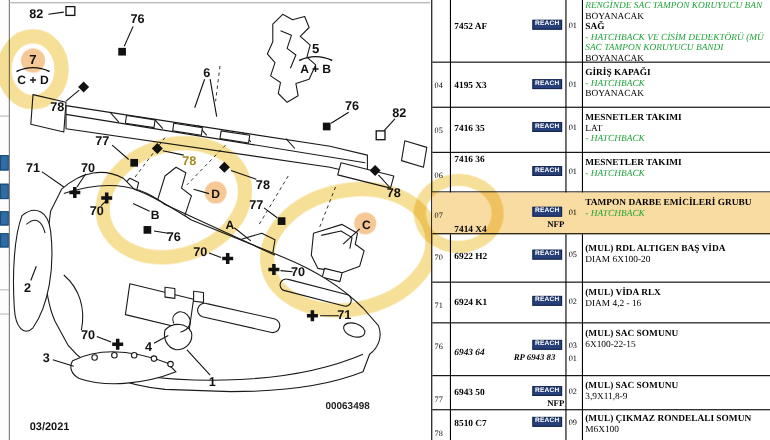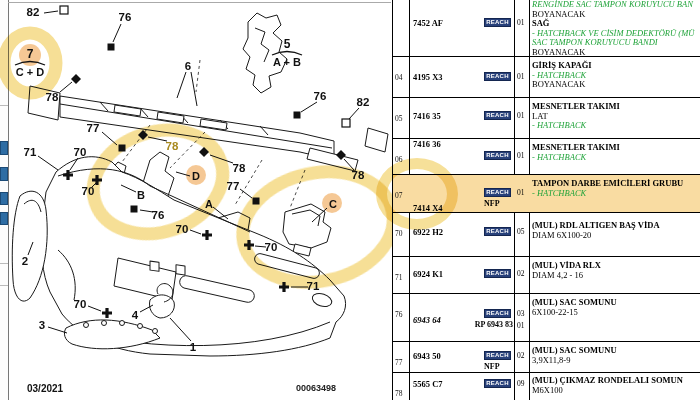--- a/index.html
+++ b/index.html
@@ -7,34 +7,34 @@
           font-family:"Liberation Serif",serif;padding-left:44px;}
   
   .strip{position:absolute;left:0;top:0;width:8px;height:400px;background:#fdfdfd;}
   .chip{position:absolute;left:0;width:6px;background:#2E6DA4;border:1px solid #1c4b77;}
   .hline{position:absolute;left:0;width:8px;height:1px;background:#bbb;}
   
   .frame-v{position:absolute;left:8px;top:0;width:1px;height:400px;background:#777;}
   .frame-h{position:absolute;left:8px;top:2px;width:383px;height:1px;background:#aaa;}
   svg#dg{position:absolute;left:0;top:0;}
   .footer-date{position:absolute;left:27px;top:383px;font:bold 10px "Liberation Sans",sans-serif;color:#111;}
-  .footer-code{position:absolute;left:296px;top:383px;font:bold 9px "Liberation Sans",sans-serif;color:#222;text-align:right;}
+  .footer-code{position:absolute;left:296px;top:364px;font:bold 9px "Liberation Sans",sans-serif;color:#222;text-align:right;}
   
   .ptable{position:absolute;left:392px;top:0;width:308px;height:400px;border-left:1px solid #000;}
   .vline{position:absolute;top:0;width:1px;height:400px;background:#000;}
   .trow{position:relative;border-bottom:1px solid #000;box-sizing:border-box;}
   .trow.hl{background:#F9DCA2;}
   .idx{position:absolute;left:2px;top:16px;font-size:7.5px;color:#111;}
   .pnum{position:absolute;left:20px;font-size:8.5px;font-weight:bold;white-space:nowrap;color:#000;text-align:right;}
   .pnum.it{font-weight:bold;font-style:italic;}
   .badge{position:absolute;left:91px;width:27px;height:9px;background:#27407A;border:1px solid #142650;
          box-sizing:border-box;color:#fff;font:bold 6px "Liberation Sans",sans-serif;
          text-align:center;line-height:7px;letter-spacing:.2px;}
-  .nfp{position:absolute;left:91px;width:29px;text-align:left;font-size:8px;font-weight:bold;color:#000;}
-  .rp{position:absolute;left:74px;width:46px;text-align:right;font-size:8px;font-weight:bold;white-space:nowrap;color:#000;}
+  .nfp{position:absolute;left:91px;width:29px;text-align:right;font-size:8px;font-weight:bold;color:#000;}
+  .rp{position:absolute;left:74px;width:46px;font-size:8px;font-weight:bold;font-style:italic;white-space:nowrap;color:#000;}
   .qty{position:absolute;left:124px;width:14px;font-size:7.5px;color:#000;}
   .desc{position:absolute;left:139px;right:auto;width:200px;}
   .dline{font-size:8.5px;line-height:9.6px;white-space:nowrap;color:#000;}
   .dline.b{font-weight:bold;}
   .dline.g{color:#1FA339;font-style:italic;}
   .ring{position:absolute;left:376px;top:158px;width:82px;height:72px;border:11px solid rgba(240,204,85,.6);
         border-radius:50%;mix-blend-mode:multiply;pointer-events:none;box-sizing:border-box;}
 </style>
 </head>
 <body>
@@ -312,21 +312,21 @@
         <div class="badge" style="top: 9px;">REACH</div>
         <div class="nfp" style="top: 20px;">NFP</div>
         <div class="qty" style="top: 9px;">02</div>
         <div class="desc" style="top: 4px;">
           <div class="dline b">(MUL) SAC SOMUNU</div>
           <div class="dline ">3,9X11,8-9</div>
         </div>
       </div>
       <div class="trow" style="height: 27px; border-bottom: none;">
         <div class="idx">78</div>
-        <div class="pnum" style="top: 6px;">5565 C7</div>
+        <div class="pnum" style="top: 6px;">8510 C7</div>
         <div class="badge" style="top: 6px;">REACH</div>
         <div class="qty" style="top: 6px;">09</div>
         <div class="desc" style="top: 3px;">
           <div class="dline b">(MUL) ÇIKMAZ RONDELALI SOMUN</div>
           <div class="dline ">M6X100</div>
         </div>
       </div>
     </div>
   <div class="ring"></div>
 

